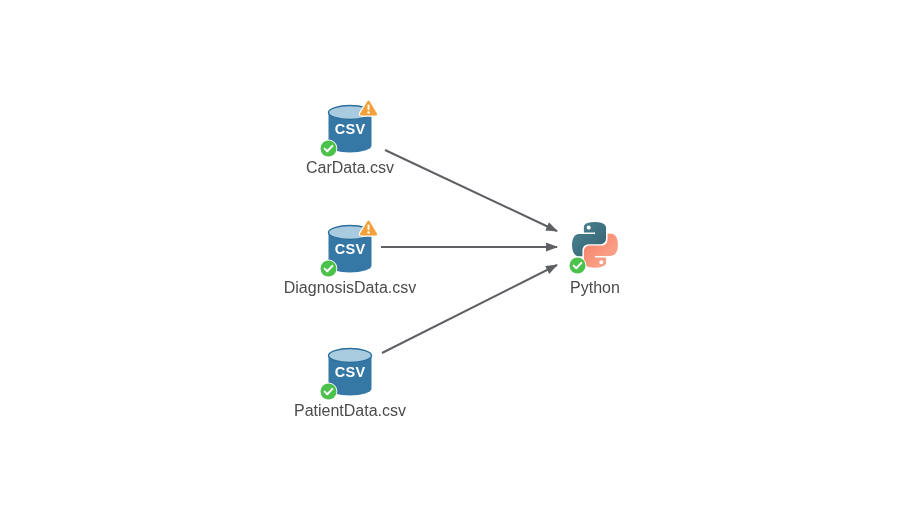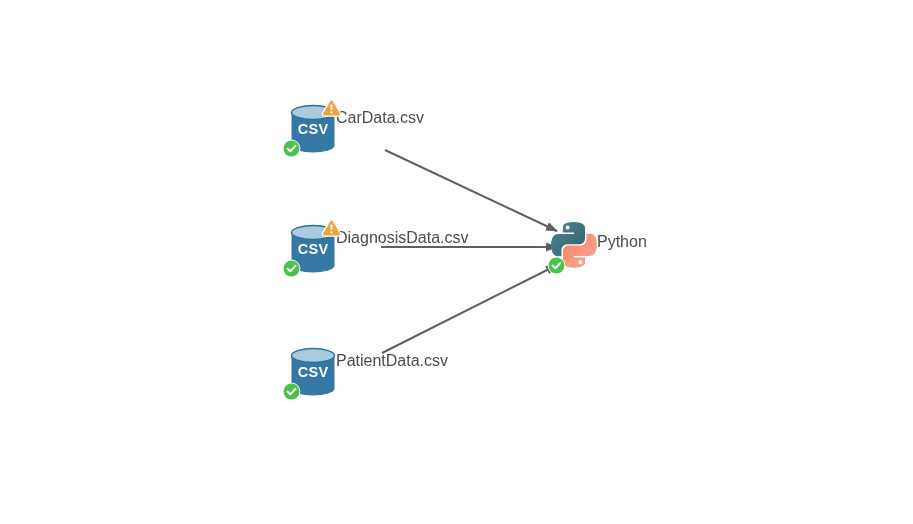--- a/index.html
+++ b/index.html
@@ -14,21 +14,21 @@
     width: 913px; height: 524px;
     background: var(--c-canvas_bg, #ffffff);
   }
   .connections {
     position: absolute; left: 0; top: 0;
     pointer-events: none;
   }
   .node {
     position: absolute;
     width: 120px;
-    display: flex; flex-direction: row; align-items: flex-start;
+    display: flex; flex-direction: column; align-items: center;
   }
   .icon-wrap { position: relative; width: 46px; height: 50px; }
   .node-python .icon-wrap { height: 46px; }
   .badge-warning { position: absolute; top: -6px; right: -6px; }
   .badge-success { position: absolute; left: -8px; bottom: -4px; }
   .node-python .badge-success { left: -4px; bottom: -7px; }
   .node-label {
     margin-top: 7px;
     font-size: 16px;
     line-height: 14px;
@@ -109,21 +109,21 @@
         <text class="csv-text" x="23" y="30" text-anchor="middle" fill="#FFFFFF">CSV</text>
       </svg>
       <svg class="badge-success" width="19" height="19" viewBox="0 0 19 19">
         <circle cx="9.5" cy="9.5" r="8" stroke="#ffffff" stroke-width="1.8" paint-order="stroke fill" fill="#4CC24C"></circle>
         <path d="M5.6,9.6 L8.3,12.2 L13.4,6.9" fill="none" stroke="#ffffff" stroke-width="2" stroke-linecap="round" stroke-linejoin="round"></path>
       </svg>
     </div>
     <div class="node-label">PatientData.csv</div>
   </div>
 
-  <div class="node node-python" style="left: 551px; top: 222px;">
+  <div class="node node-python" style="left: 535px; top: 222px;">
     <div class="icon-wrap">
       <svg width="46" height="46" viewBox="0 0 256 255">
         <defs>
           <linearGradient id="pyTeal" x1="0" y1="0" x2="1" y2="1">
             <stop offset="0" stop-color="#4C8593"></stop>
             <stop offset="1" stop-color="#33606E"></stop>
           </linearGradient>
           <linearGradient id="pySalmon" x1="0" y1="0" x2="1" y2="1">
             <stop offset="0" stop-color="#F57E61"></stop>
             <stop offset="1" stop-color="#FBAD97"></stop>

